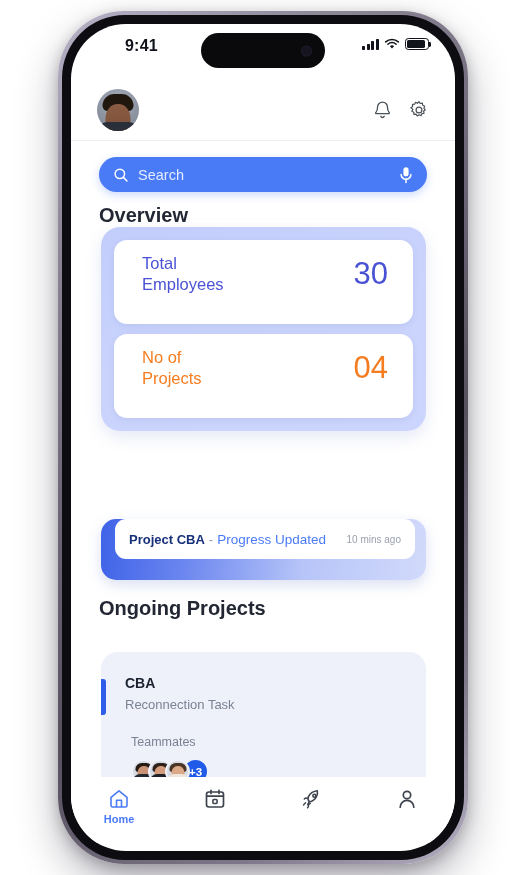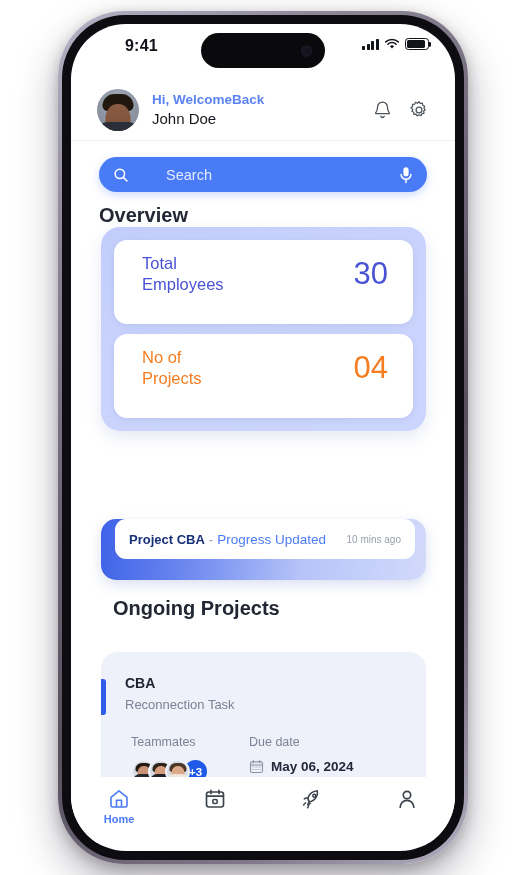--- a/index.html
+++ b/index.html
@@ -106,21 +106,20 @@
   .hdr-icons { margin-left:auto; display:flex; align-items:center; gap:17px; }
   .hdr-icons svg { display:block; }
 
   
   .search-bar {
     position:absolute; top:133px; left:28px;
     width:328px; height:35px; border-radius:18px;
     background:#4a7bf7;
     display:flex; align-items:center; padding:0 14px;
     box-shadow:0 3px 8px rgba(74,123,247,.28);
-    gap:28px;
   }
   .search-input {
     flex:1; border:none; outline:none; background:transparent;
     font-family:"Liberation Sans", sans-serif;
     font-size:14.5px; color:#ffffff; margin-left:9px; padding:0;
   }
   .search-input::placeholder { color:#e3ebff; opacity:1; }
 
   
   .sec-title {
@@ -254,24 +253,20 @@
           </div>
       </div>
     </div>
 
     <div class="app-header">
       <div class="avatar">
         <div class="hair"></div>
         <div class="face"></div>
         <div class="shirt"></div>
       </div>
-      <div class="greet-wrap">
-        <div class="greet">Hi, WelcomeBack</div>
-        <div class="uname">John Doe</div>
-      </div>
       <div class="hdr-icons">
         <svg width="19" height="20" viewBox="0 0 20 21">
           <path d="M10 2.2a5.2 5.2 0 0 0-5.2 5.2c0 4-1.4 5.4-1.9 6-.3.4 0 1 .5 1h13.2c.5 0 .8-.6.5-1-.5-.6-1.9-2-1.9-6A5.2 5.2 0 0 0 10 2.2z" fill="none" stroke="#4b5159" stroke-width="1.35" stroke-linejoin="round"></path>
           <path d="M8.2 17.1a1.9 1.9 0 0 0 3.6 0" fill="none" stroke="#4b5159" stroke-width="1.35" stroke-linecap="round"></path>
         </svg>
         <svg width="20" height="20" viewBox="0 0 22 22">
           <circle cx="11" cy="11" r="3.2" fill="none" stroke="#4b5159" stroke-width="1.35"></circle>
           <path d="M11 1.8l1.3 2.1 2.4-.5.4 2.4 2.2 1-1 2.2 1.6 1.8-1.9 1.5.5 2.4-2.4.3-.8 2.3-2.2-1-2 1.3-1.3-2-2.4.2-.1-2.4-2.2-1 1.2-2.1L2 8.6l2-1.4-.2-2.4 2.4-.1 1-2.2 2.1 1.1z" fill="none" stroke="#4b5159" stroke-width="1.3" stroke-linejoin="round"></path>
         </svg>
       </div>
@@ -310,21 +305,21 @@
 
     <div class="activity-box">
       <div class="activity-inner">
         <span class="act-proj">Project CBA</span>
         <span class="act-dash">-</span>
         <span class="act-status">Progress Updated</span>
         <span class="act-time">10 mins ago</span>
       </div>
     </div>
 
-    <div class="sec-title" style="top:573px;margin-left:14px;">Ongoing Projects</div>
+    <div class="sec-title" style="top:573px;">Ongoing Projects</div>
     <div class="project-card">
       <div class="pc-accent"></div>
       <div class="pc-title">CBA</div>
       <div class="pc-sub">Reconnection Task</div>
 
 
       <div class="pc-col-a">
         <div class="pc-coltitle">Teammates</div>
         <div class="avatars">
           <div class="av-sm av1">
@@ -339,32 +334,20 @@
             </div>
           <div class="av-sm av3">
               <span class="h"></span>
               <span class="f"></span>
               <span class="b"></span>
             </div>
           <div class="av-more">+3</div>
         </div>
       </div>
 
-      <div class="pc-col-b">
-        <div class="pc-coltitle">Due date</div>
-        <div class="due-row">
-          <svg width="15" height="15" viewBox="0 0 16 16">
-            <rect x="1.6" y="3" width="12.8" height="11.4" rx="1.6" fill="none" stroke="#8d94a3" stroke-width="1.2"></rect>
-            <path d="M1.6 6.4h12.8" stroke="#8d94a3" stroke-width="1.2"></path>
-            <path d="M4.6 1.6v2.4M11.4 1.6v2.4" stroke="#8d94a3" stroke-width="1.2" stroke-linecap="round"></path>
-            <path d="M4 8.6h1.4M7.3 8.6h1.4M10.6 8.6H12M4 11.2h1.4M7.3 11.2h1.4M10.6 11.2H12" stroke="#b5bbc7" stroke-width="1.1" stroke-linecap="round"></path>
-          </svg>
-          <span class="due-text">May 06, 2024</span>
-        </div>
-      </div>
     </div>
 
     <div class="bottom-nav">
       <div class="nav-item">
         <svg width="24" height="24" viewBox="0 0 24 24">
           <path d="M4 10.3L12 3.8l8 6.5v8.1a1.6 1.6 0 0 1-1.6 1.6H5.6A1.6 1.6 0 0 1 4 18.4z" fill="none" stroke="#4a7bf7" stroke-width="1.6" stroke-linejoin="round"></path>
           <path d="M9.5 20V13.3h5V20" fill="none" stroke="#4a7bf7" stroke-width="1.6" stroke-linejoin="round"></path>
         </svg>
         <div class="nav-label">Home</div>
       </div>

